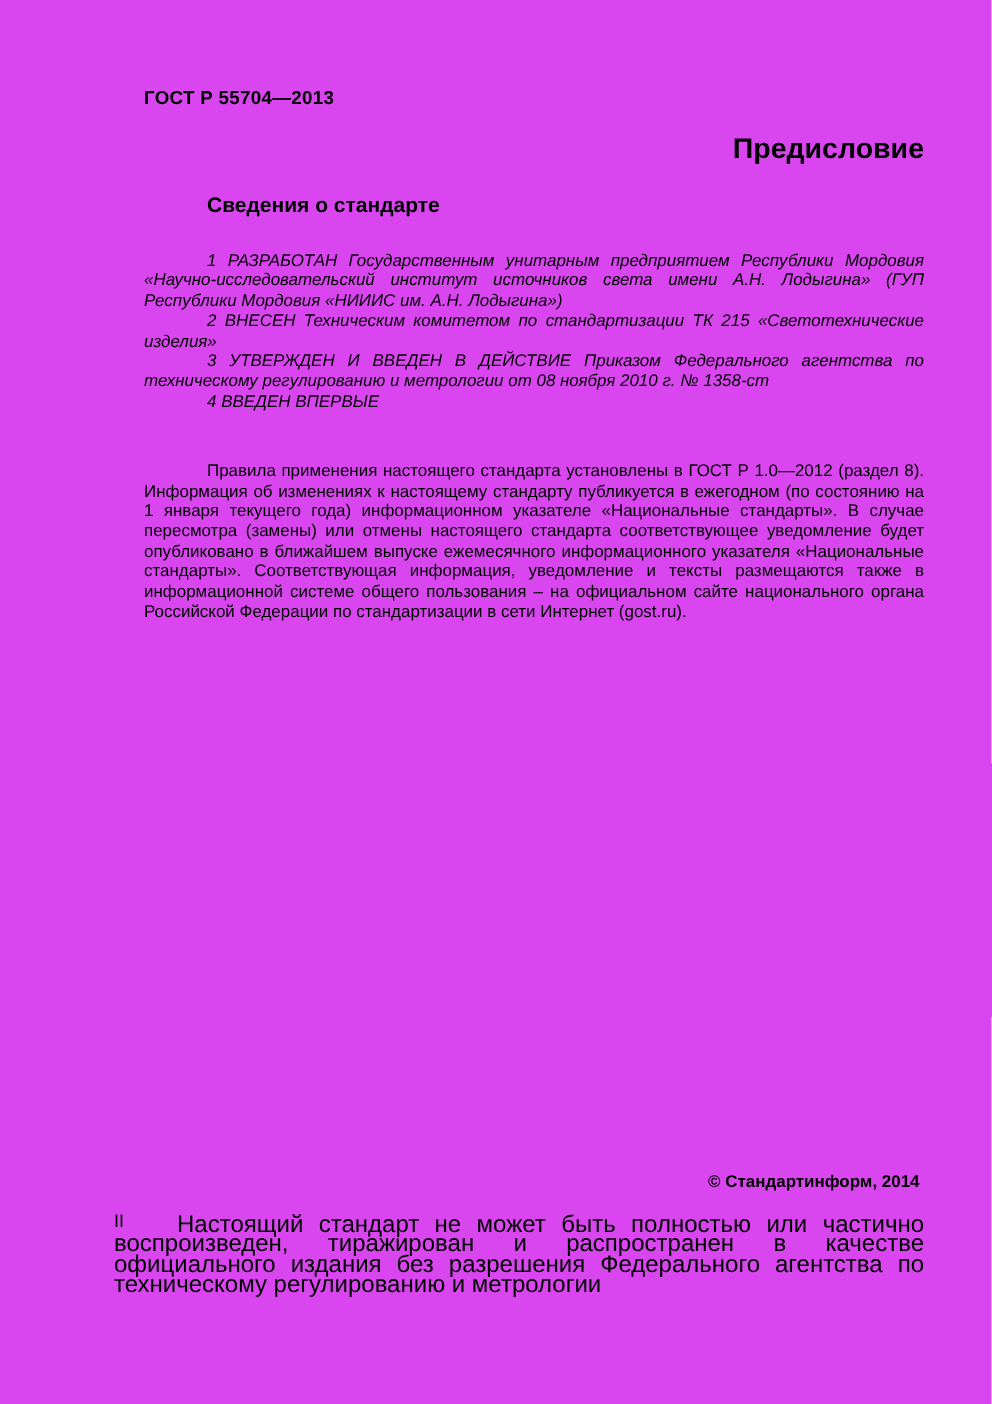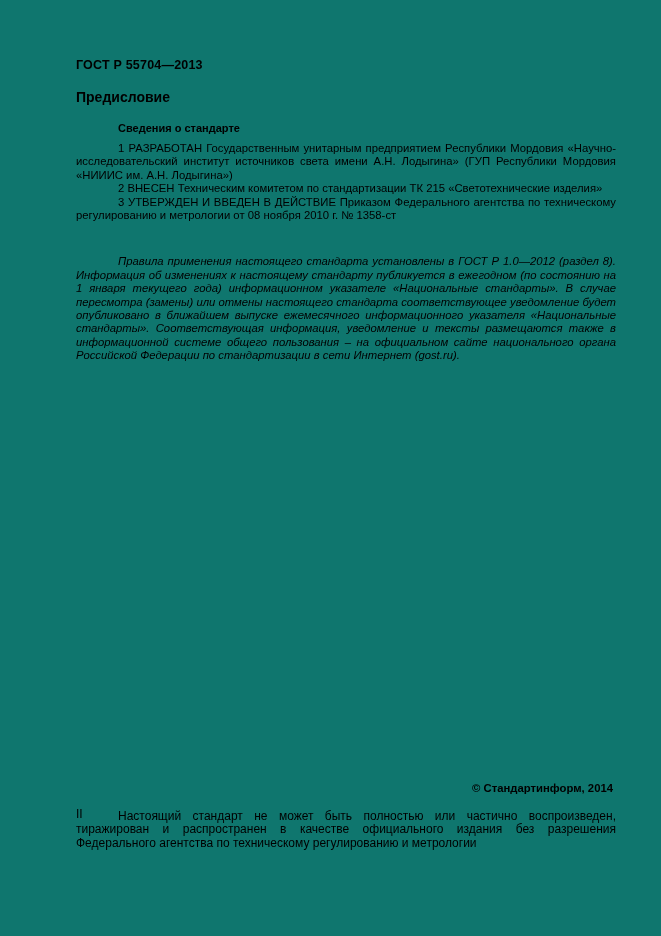--- a/index.html
+++ b/index.html
@@ -5,62 +5,61 @@
   * { margin:0; padding:0; box-sizing:border-box; }
   html, body { background:#ffffff; }
   body {
     width:661px; height:936px;
     font-family:"Liberation Sans", sans-serif;
     color:#000;
   }
   .page {
     position:relative;
     width:661px; height:936px;
-    background:#0f766e;
-    padding:58px 45px 0 76px;
+    background:#d946ef;
+    padding:58px 45px 0 96px;
     overflow:hidden;
   }
   .doc-code {
     font-size:12.5px;
     font-weight:700;
     letter-spacing:0.2px;
   }
   .title {
-    font-size:14px;
+    font-size:19px;
     font-weight:700;
-    text-align:left;
+    text-align:right;
     margin-top:17px;
   }
   .section-heading {
-    font-size:11px;
+    font-size:14px;
     font-weight:700;
     margin-top:17px;
     padding-left:42px;
   }
-  .foreword { margin-top:8px; }
+  .foreword { margin-top:24px;font-style:italic; }
   .par {
     font-size:11.3px;
     line-height:13.4px;
     text-align:justify;
     text-indent:42px;
   }
   .rules {
     margin-top:33px;
-    font-style:italic;
   }
   .copyright {
     position:absolute;
     top:782px; right:48px;
     font-size:11.3px;
     font-weight:bold;
   }
   .restriction {
     position:absolute;
     top:810px; left:76px; right:45px;
-    font-size:12px;
+    font-size:16px;
     line-height:13.4px;
     text-align:justify;
     text-indent:42px;
   }
   .page-number {
     position:absolute;
     top:807px; left:76px;
     font-size:12px;
   }
 </style>
@@ -72,20 +71,21 @@
   <div class="doc-code">ГОСТ Р 55704—2013</div>
 
   <h1 class="title">Предисловие</h1>
 
   <div class="section-heading">Сведения о стандарте</div>
 
   <div class="foreword">
     <p class="par">1 РАЗРАБОТАН Государственным унитарным предприятием Республики Мордовия «Научно-исследовательский институт источников света имени А.Н. Лодыгина» (ГУП Республики Мордовия «НИИИС им. А.Н. Лодыгина»)</p>
     <p class="par">2 ВНЕСЕН Техническим комитетом по стандартизации ТК 215 «Светотехнические изделия»</p>
     <p class="par">3 УТВЕРЖДЕН И ВВЕДЕН В ДЕЙСТВИЕ Приказом Федерального агентства по техническому регулированию и метрологии от 08 ноября 2010 г. № 1358-ст</p>
+    <p class="par">4 ВВЕДЕН ВПЕРВЫЕ</p>
   </div>
 
   <p class="par rules">Правила применения настоящего стандарта установлены в ГОСТ Р 1.0—2012 (раздел 8). Информация об изменениях к настоящему стандарту публикуется в ежегодном (по состоянию на 1 января текущего года) информационном указателе «Национальные стандарты». В случае пересмотра (замены) или отмены  настоящего стандарта  соответствующее уведомление будет опубликовано в ближайшем выпуске ежемесячного информационного указателя «Национальные стандарты». Соответствующая информация, уведомление и тексты размещаются также в информационной системе общего пользования – на официальном  сайте национального органа Российской Федерации по стандартизации в сети Интернет (gost.ru).</p>
 
   <div class="copyright">© Стандартинформ, 2014</div>
 
   <p class="restriction">Настоящий стандарт не может быть полностью или частично воспроизведен, тиражирован и распространен в качестве официального издания без разрешения Федерального агентства по техническому регулированию и метрологии</p>
 
   <div class="page-number">II</div>
 

